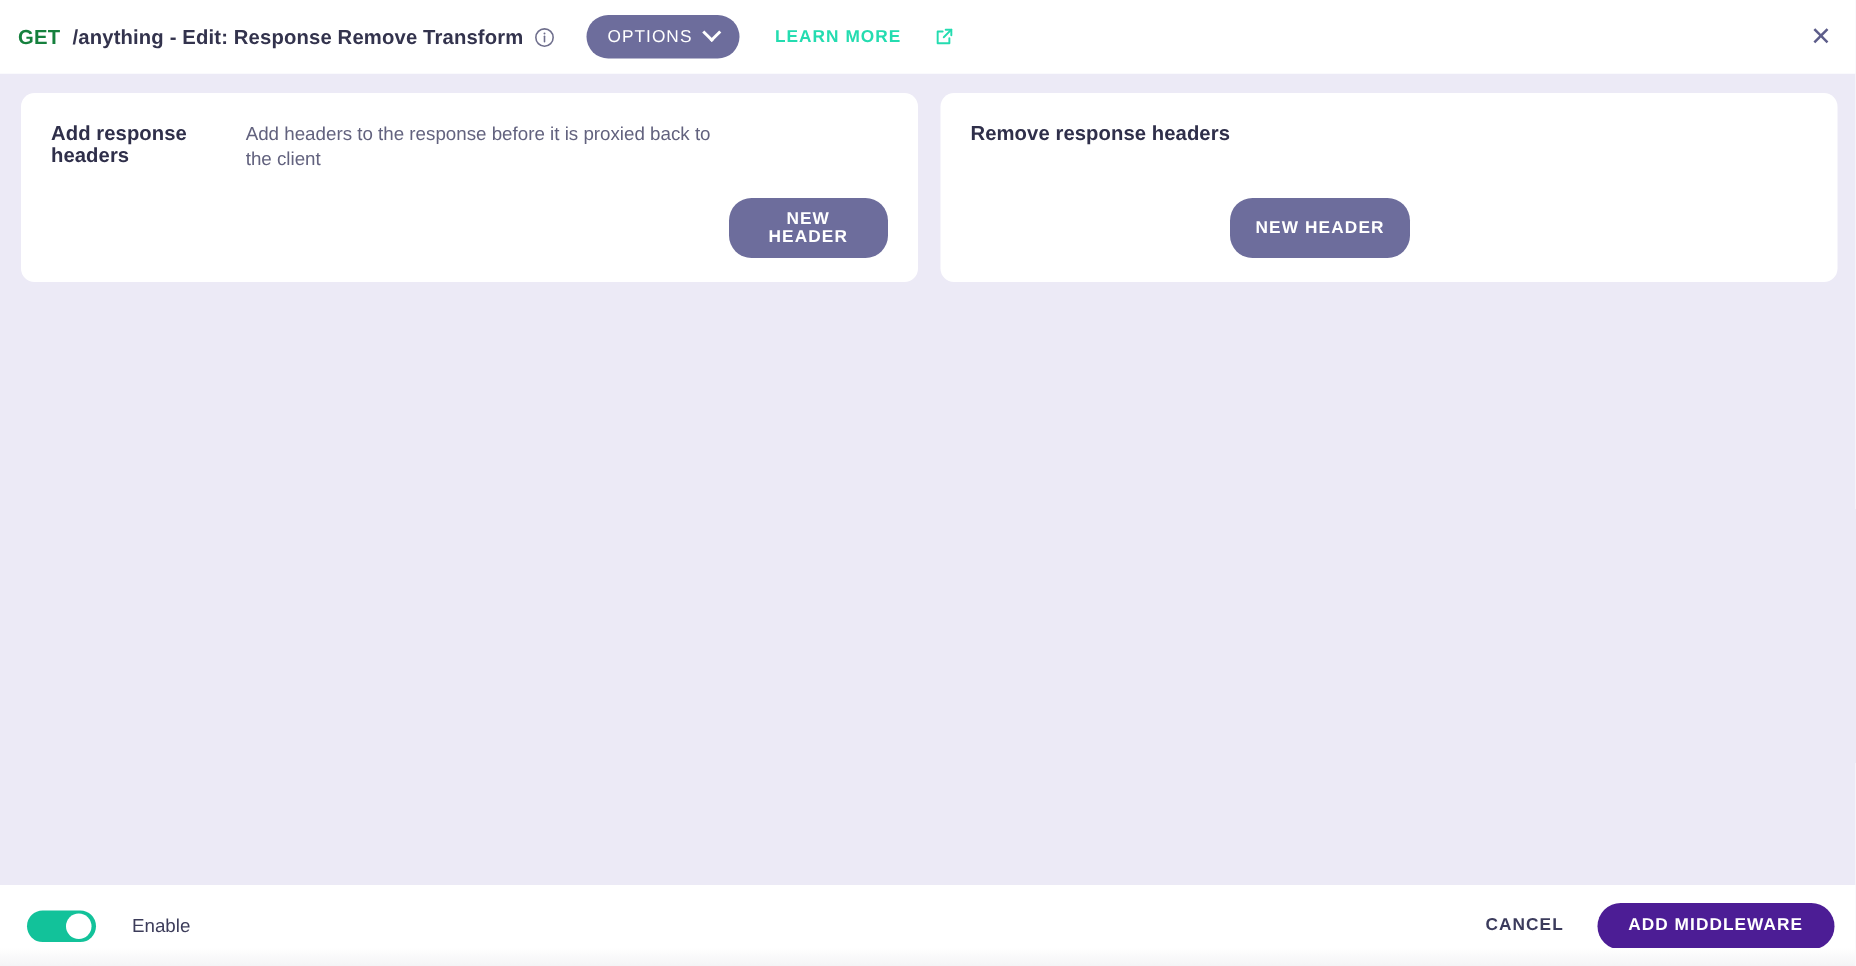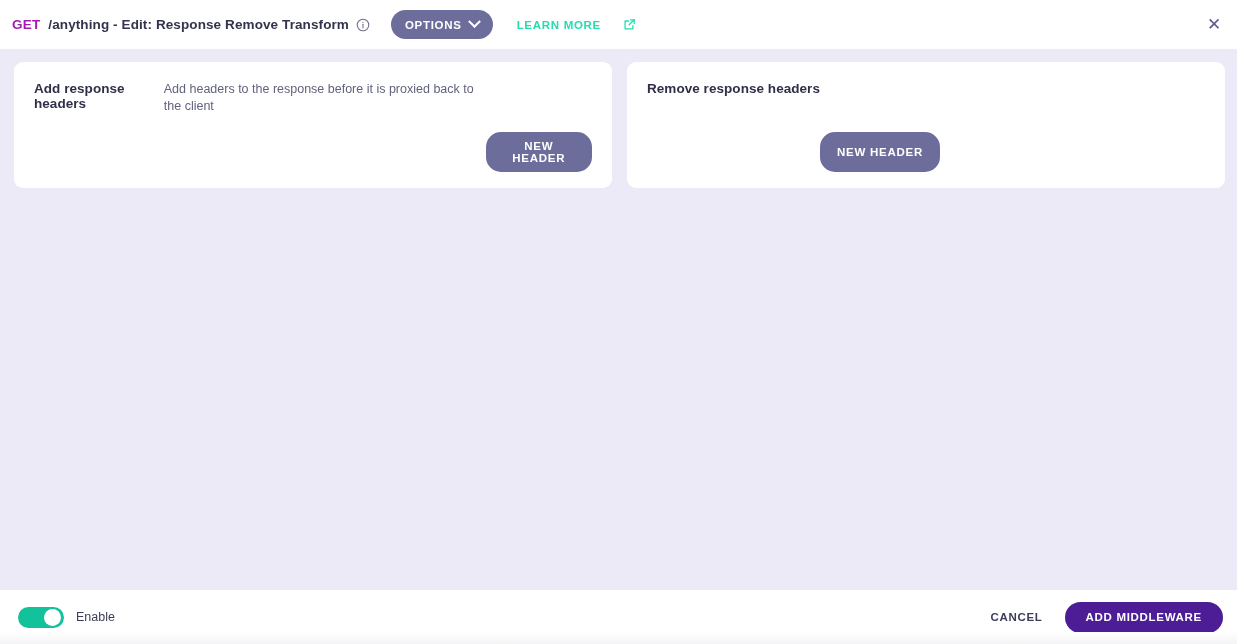--- a/index.html
+++ b/index.html
@@ -34,21 +34,21 @@
     flex: 0 0 49px;
     background: #ffffff;
     display: flex;
     align-items: center;
     padding: 0 14px 0 12px;
   }
 
   .method {
     font-size: 13.5px;
     font-weight: 600;
-    color: #a21caf;
+    color: #15803d;
     letter-spacing: .2px;
     margin-right: 8px;
     white-space: nowrap;
   }
 
   .route-title {
     font-size: 13.5px;
     font-weight: 600;
     color: #33334d;
     white-space: nowrap;
@@ -71,21 +71,21 @@
     margin-left: 21px;
     height: 29px;
     min-width: 101px;
     padding: 0 14px;
     border: none;
     border-radius: 15px;
     background: #6d6d9c;
     color: #ffffff;
     font-family: inherit;
     font-size: 11.5px;
-    font-weight: 700;
+    font-weight: 400;
     letter-spacing: .7px;
     display: inline-flex;
     align-items: center;
     justify-content: center;
     gap: 8px;
     cursor: pointer;
   }
   .options-btn .chev {
     display: inline-block;
     width: 9px;
@@ -196,21 +196,21 @@
     height: 54px;
     background: #ffffff;
     display: flex;
     align-items: center;
     padding: 0 14px 0 18px;
   }
 
   .toggle-group {
     display: flex;
     align-items: center;
-    gap: 12px;
+    gap: 24px;
     cursor: pointer;
   }
 
   .toggle {
     width: 46px;
     height: 21px;
     border-radius: 11px;
     background: #12c29a;
     position: relative;
     flex: 0 0 auto;

